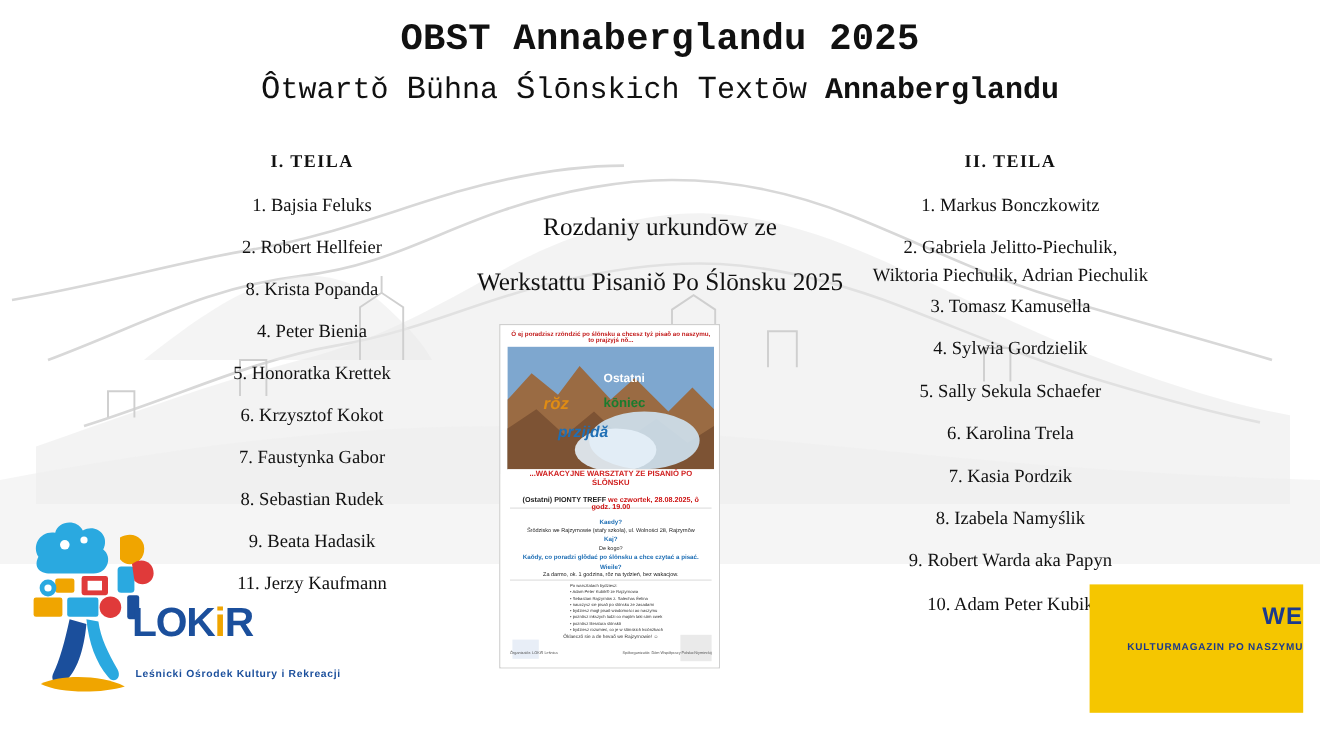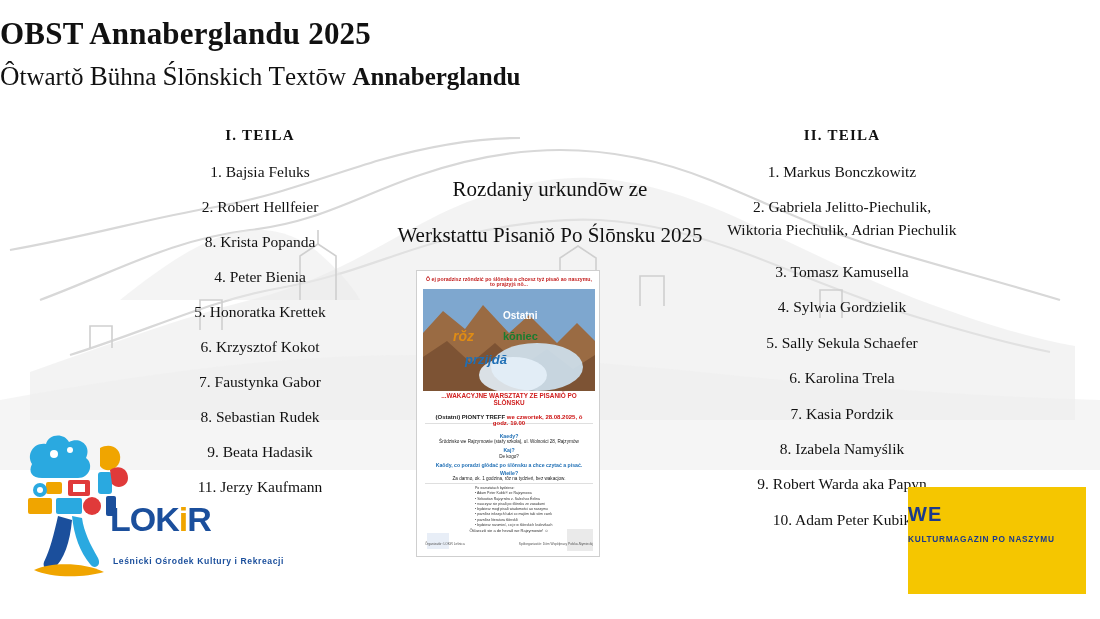--- a/index.html
+++ b/index.html
@@ -21,21 +21,23 @@
     width: 1100px; height: 619px;
     z-index: 0;
     pointer-events: none;
   }
 
   
   #title-block {
     position: absolute;
     left: 0; top: 16px;
     width: 1100px;
+    text-align: center;
     z-index: 3;
+    font-family: Liberation Mono, monospace;
   }
   #main-title {
     font-size: 31px;
     font-weight: bold;
     letter-spacing: 0.2px;
     margin: 0 0 8px 0;
     line-height: 1.15;
   }
   #subtitle {
     font-size: 25px;
@@ -71,21 +73,21 @@
   #col-left .col-heading { margin-bottom: 19px; }
 
   #col-right {
     position: absolute;
     left: 672px; top: 127px;
     width: 340px;
     z-index: 3;
   }
   #col-right .col-heading { margin-bottom: 19px; }
   #col-right .name-list li { margin-bottom: 17.6px; }
-  #col-right .name-list li.two-line { margin-bottom: 24px; }
+  #col-right .name-list li.two-line { margin-bottom: 8px; }
   #col-right .name-list li .l2 { display: block; margin-top: 5px; }
 
   
   #center-col {
     position: absolute;
     left: 355px; top: 178px;
     width: 390px;
     text-align: center;
     z-index: 3;
   }
@@ -162,21 +164,21 @@
   }
 
   
   #we-slonsku {
     position: absolute;
     left: 908px; top: 487px;
     width: 178px; height: 107px;
     background: #f5c600;
     z-index: 4;
     font-family: "Liberation Sans", sans-serif;
-    text-align: left;
+    text-align: right;
   }
   #ws-we {
     margin-top: 17px;
     font-size: 20px;
     font-weight: bold;
     color: #1b3a8c;
     letter-spacing: 1px;
     line-height: 1.05;
   }
   #ws-slonsku {

